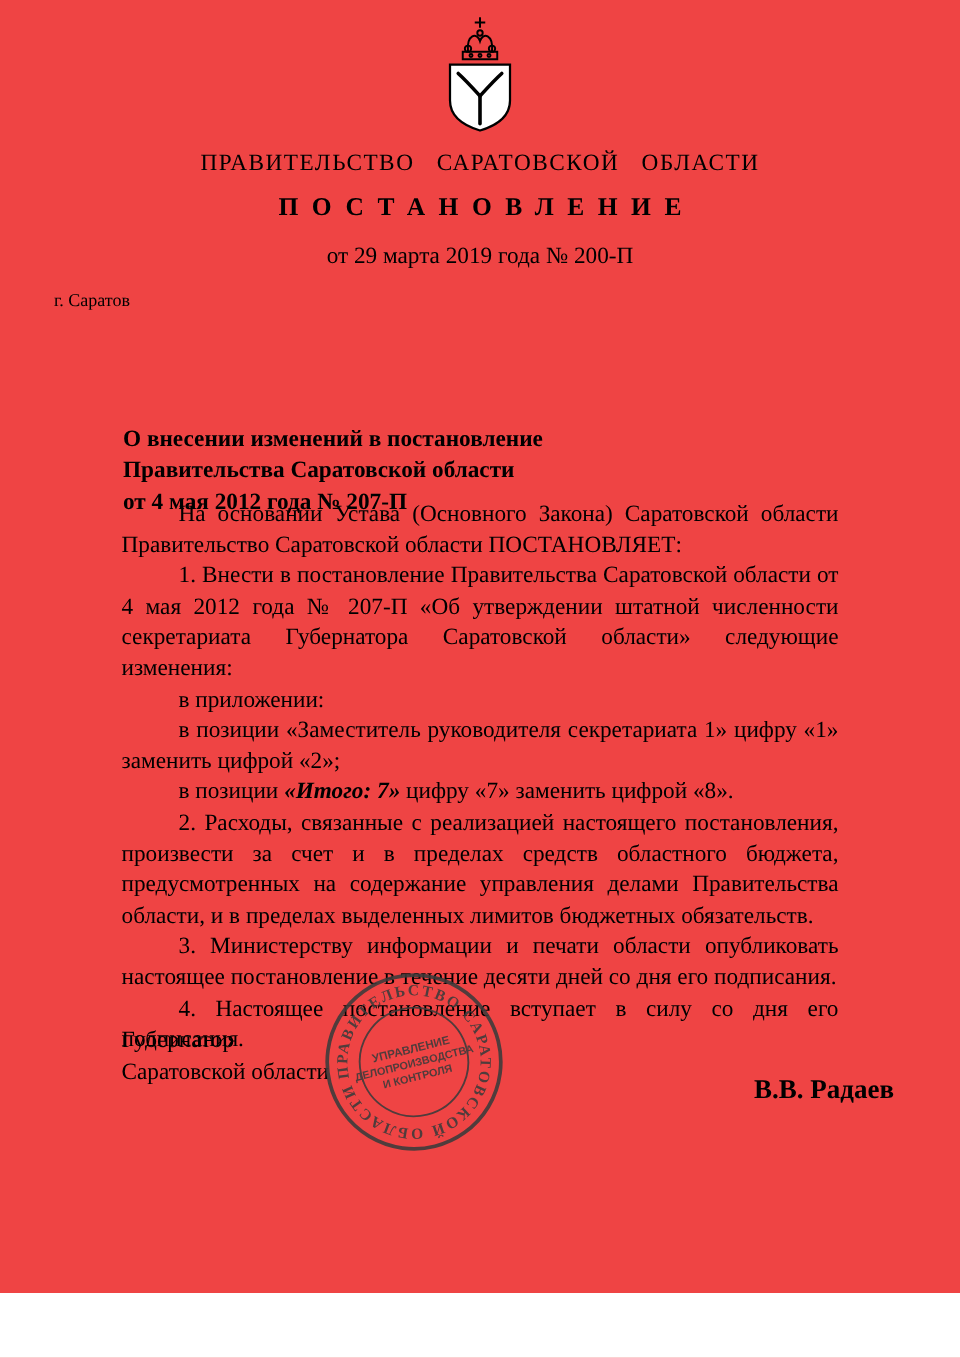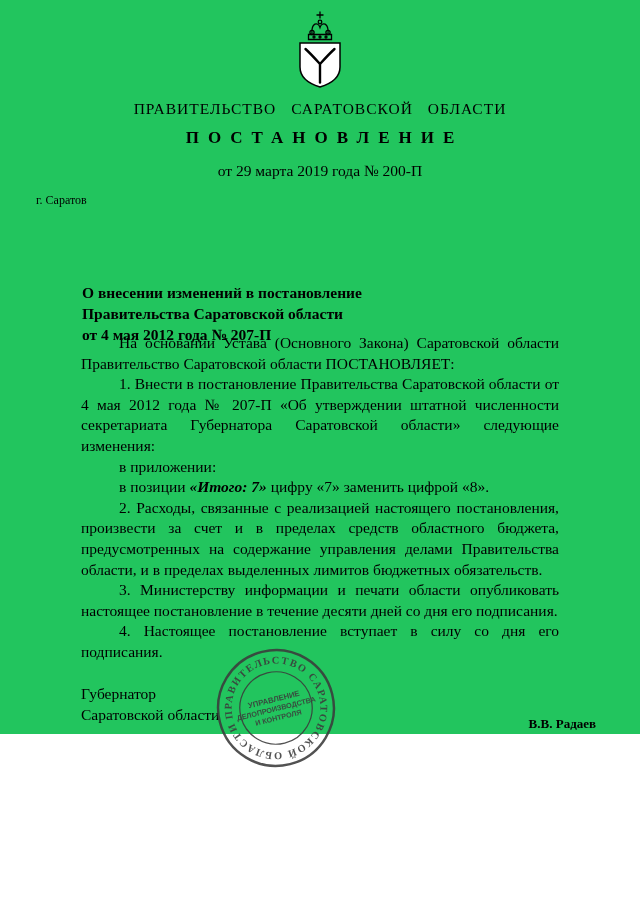--- a/index.html
+++ b/index.html
@@ -8,22 +8,22 @@
     width: 640px;
     height: 905px;
     background: #ffffff;
     font-family: "Liberation Serif", serif;
     color: #000000;
     overflow: hidden;
   }
   .page {
     position: relative;
     width: 640px;
-    height: 734px;
-    background: #22c55e;
+    height: 862px;
+    background: #ef4444;
   }
   .crest {
     position: absolute;
     top: 10px;
     left: 50%;
     transform: translateX(-50%);
     width: 58px;
     height: 86px;
   }
   .org-name {
@@ -94,21 +94,21 @@
     left: 81px;
     font-weight: normal;
     font-size: 15.5px;
     line-height: 21px;
   }
   .sig-name {
     position: absolute;
     top: 716px;
     right: 44px;
     font-weight: bold;
-    font-size: 13px;
+    font-size: 18px;
   }
   .stamp {
     position: absolute;
     left: 214px;
     top: 646px;
     width: 124px;
     height: 124px;
     transform: rotate(-14deg);
     opacity: 0.88;
   }
@@ -151,20 +151,21 @@
   <div class="doc-title">
     <div>О внесении изменений в постановление</div>
     <div>Правительства Саратовской области</div>
     <div>от 4 мая 2012 года № 207-П</div>
   </div>
 
   <div class="body-text">
     <p>На основании Устава (Основного Закона) Саратовской области Правительство Саратовской области ПОСТАНОВЛЯЕТ:</p>
     <p>1. Внести в постановление Правительства Саратовской области от 4 мая 2012 года № 207-П «Об утверждении штатной численности секретариата Губернатора Саратовской области» следующие изменения:</p>
     <p>в приложении:</p>
+    <p>в позиции «Заместитель руководителя секретариата 1» цифру «1» заменить цифрой «2»;</p>
     <p><span>в позиции </span><span class="b">«Итого: 7»</span><span> цифру «7» заменить цифрой «8».</span></p>
     <p>2. Расходы, связанные с реализацией настоящего постановления, произвести за счет и в пределах средств областного бюджета, предусмотренных на содержание управления делами Правительства области, и в пределах выделенных лимитов бюджетных обязательств.</p>
     <p>3. Министерству информации и печати области опубликовать настоящее постановление в течение десяти дней со дня его подписания.</p>
     <p>4. Настоящее постановление вступает в силу со дня его подписания.</p>
   </div>
 
   <div class="sig-position">
     <div>Губернатор</div>
     <div>Саратовской области</div>
   </div>

